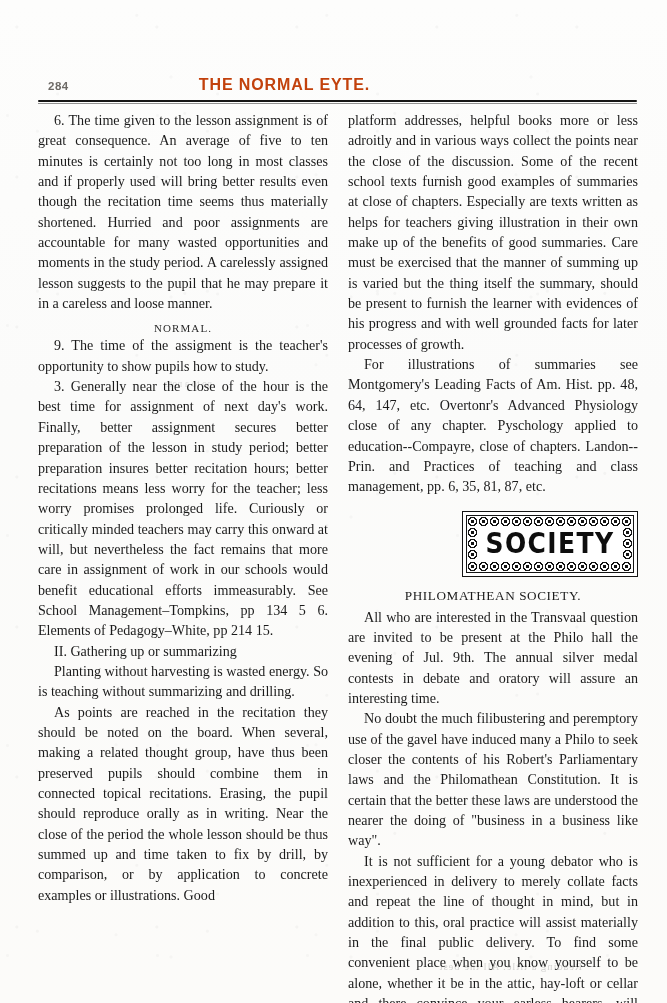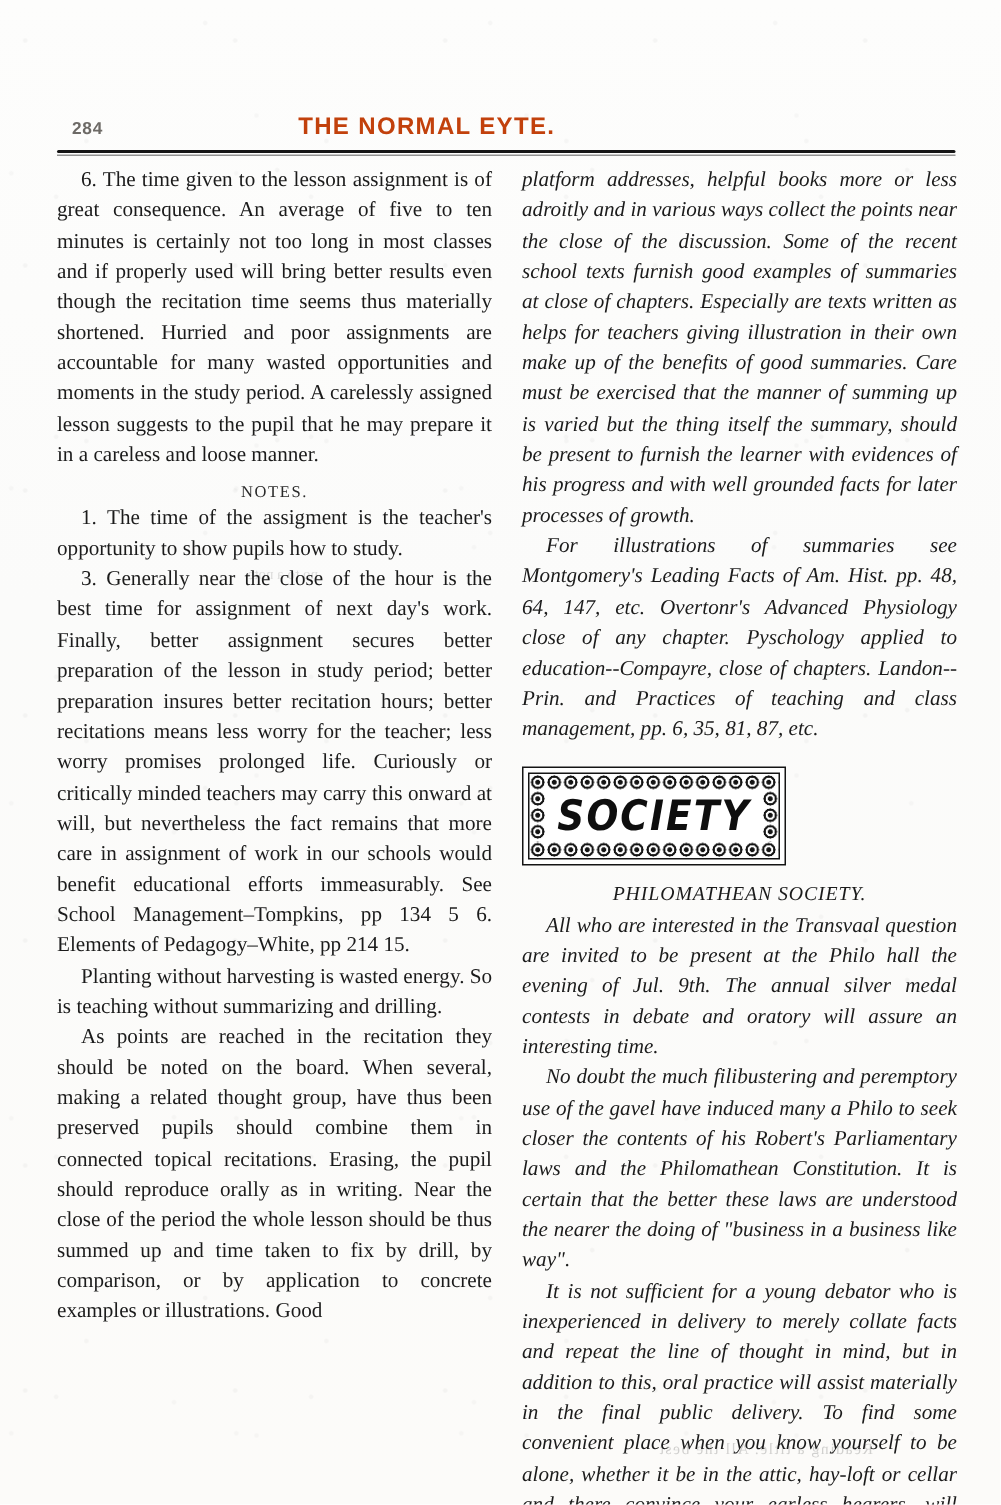--- a/index.html
+++ b/index.html
@@ -91,21 +91,21 @@
     left: 38px;
     width: 600px;
     height: 880px;
     display: flex;
     gap: 20px;
   }
   .col {
     width: 290px;
     position: relative;
   }
-  .col-right { width: 290px; font-style: italic; }
+  .col-right { width: 290px; }
 
   p.para {
     margin: 0;
     font-size: 14.1px;
     line-height: 20.35px;
     text-align: justify;
     text-justify: inter-word;
     color: #1b1b1b;
     hyphens: none;
   }
@@ -124,21 +124,21 @@
     margin: 11px 0 3px 0;
     text-align: center;
     font-size: 13.2px;
     letter-spacing: 0.6px;
     color: #1b1b1b;
   }
 
   
   .banner-wrap {
     display: flex;
-    justify-content: flex-start;
+    justify-content: flex-end;
     margin: 14px 0 4px 0;
   }
   .banner {
     position: relative;
     width: 176px;
     height: 66px;
     background: #ffffff;
     box-sizing: border-box;
     border: 1.6px solid #141414;
     padding: 3px;
@@ -230,25 +230,26 @@
   <div class="thin"></div>
 </div>
 
 <div class="ghost2">no to a note</div>
 
 <div class="columns">
 
   <div class="col col-left">
     <p class="para ind">6. The time given to the lesson assignment is of great consequence. An average of five to ten minutes is certainly not too long in most classes and if properly used will bring better results even though the recitation time seems thus materially shortened. Hurried and poor assignments are accountable for many wasted opportunities and moments in the study period. A carelessly assigned lesson suggests to the pupil that he may prepare it in a careless and loose manner.</p>
 
-    <div class="sec-head">NOTES.</div>
-
-    <p class="para ind">1. The time of the assigment is the teacher's opportunity to show pupils how to study.</p>
+    <div class="sec-head">NORMAL.</div>
+
+    <p class="para ind">9. The time of the assigment is the teacher's opportunity to show pupils how to study.</p>
     <p class="para ind">3. Generally near the close of the hour is the best time for assignment of next day's work. Finally, better assignment secures better preparation of the lesson in study period; better preparation insures better recitation hours; better recitations means less worry for the teacher; less worry promises prolonged life. Curiously or critically minded teachers may carry this onward at will, but nevertheless the fact remains that more care in assignment of work in our schools would benefit educational efforts immeasurably. See School Management–Tompkins, pp 134 5 6. Elements of Pedagogy–White, pp 214 15.</p>
 
+    <p class="para ind">II. Gathering up or summarizing</p>
 
     <p class="para ind">Planting without harvesting is wasted energy. So is teaching without summarizing and drilling.</p>
     <p class="para ind">As points are reached in the recitation they should be noted on the board. When several, making a related thought group, have thus been preserved pupils should combine them in connected topical recitations. Erasing, the pupil should reproduce orally as in writing. Near the close of the period the whole lesson should be thus summed up and time taken to fix by drill, by comparison, or by application to concrete examples or illustrations. Good</p>
   </div>
 
   <div class="col col-right">
     <p class="para">platform addresses, helpful books more or less adroitly and in various ways collect the points near the close of the discussion. Some of the recent school texts furnish good examples of summaries at close of chapters. Especially are texts written as helps for teachers giving illustration in their own make up of the benefits of good summaries. Care must be exercised that the manner of summing up is varied but the thing itself the summary, should be present to furnish the learner with evidences of his progress and with well grounded facts for later processes of growth.</p>
     <p class="para ind">For illustrations of summaries see Montgomery's Leading Facts of Am. Hist. pp. 48, 64, 147, etc. Overtonr's Advanced Physiology close of any chapter. Pyschology applied to education--Compayre, close of chapters. Landon--Prin. and Practices of teaching and class management, pp. 6, 35, 81, 87, etc.</p>
 
     <div class="banner-wrap">

